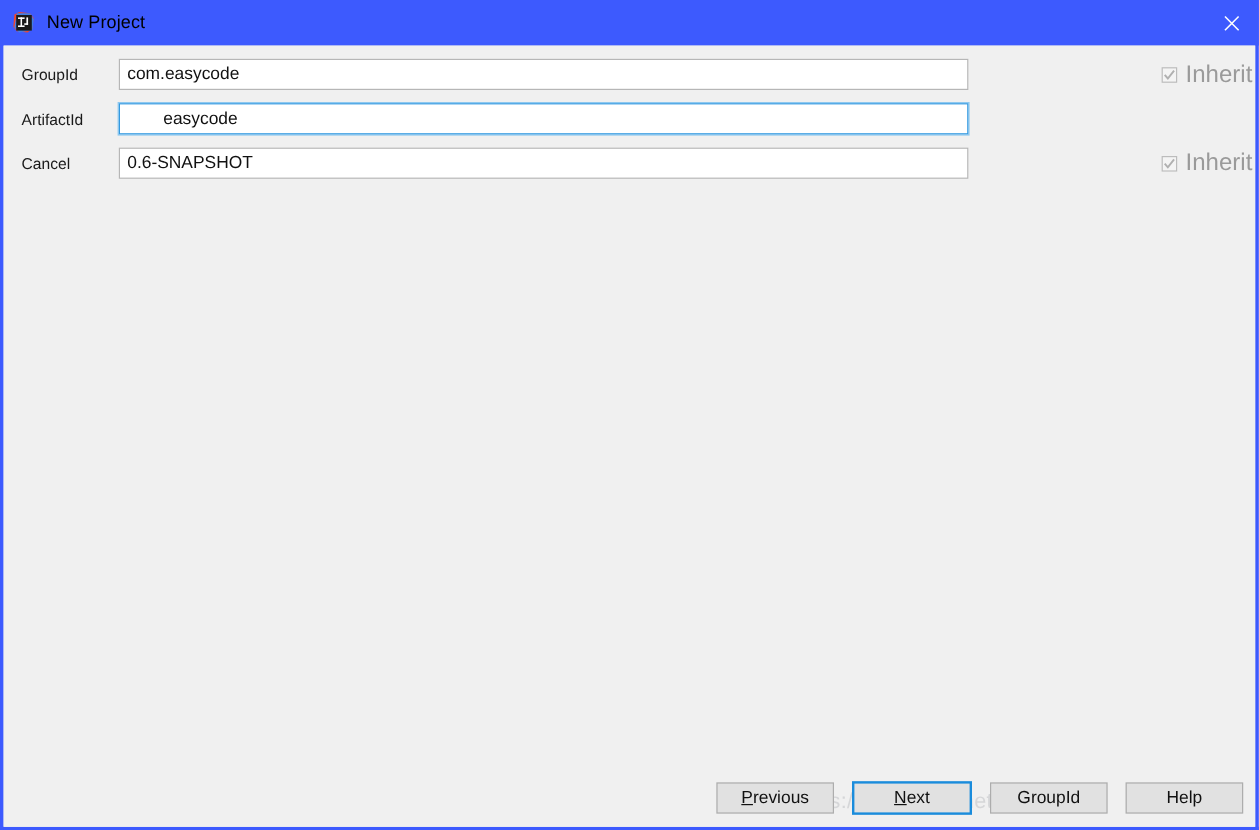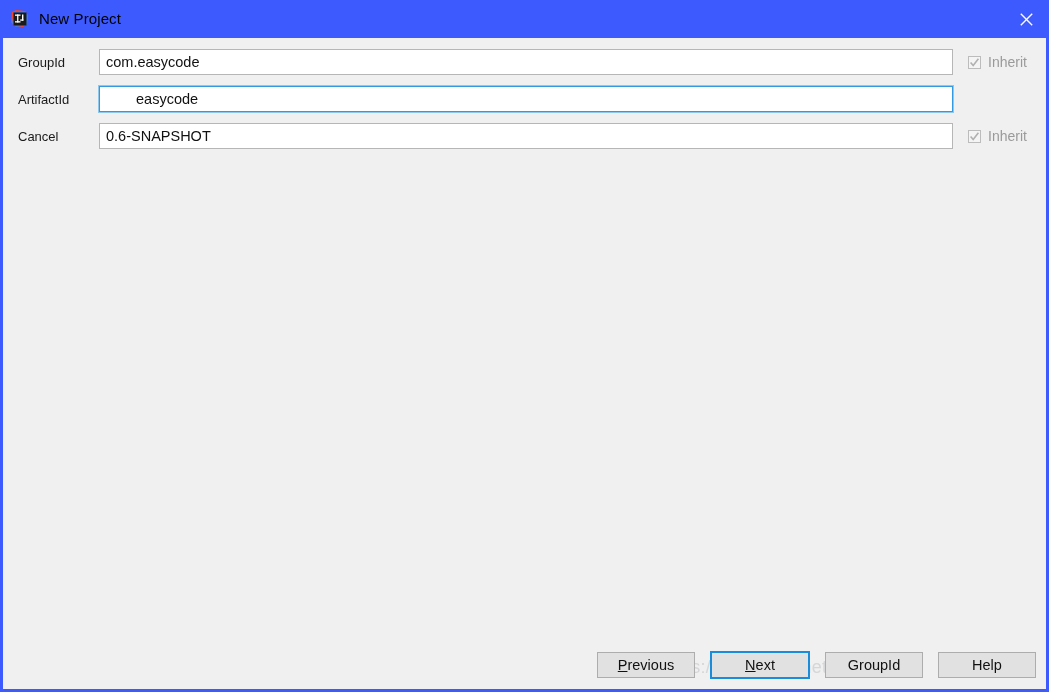--- a/index.html
+++ b/index.html
@@ -94,21 +94,21 @@
     width: 81px;
     padding-left: 15px;
     box-sizing: border-box;
     font-size: 13px;
     color: #1a1a1a;
     white-space: nowrap;
   }
   .text-field {
     position: absolute;
     left: 96px;
-    width: 854px;
+    width: 708px;
     height: 26px;
     box-sizing: border-box;
     background: #ffffff;
     border: 1px solid #b6b6b6;
     display: flex;
     align-items: center;
     padding-left: 6px;
     font-size: 14.5px;
     color: #111111;
     cursor: text;
@@ -134,21 +134,21 @@
     height: 13px;
     box-sizing: border-box;
     border: 1px solid #bcbcbc;
     background: #f4f4f4;
     margin-right: 7px;
     position: relative;
     flex: 0 0 13px;
   }
   .checkbox svg { position: absolute; left: 0; top: 0; }
   .inherit-label {
-    font-size: 14px;
+    font-size: 20px;
     color: #9a9a9a;
     white-space: nowrap;
   }
 
   
   .button-bar {
     position: absolute;
     right: 10px;
     bottom: 10px;
     display: flex;

